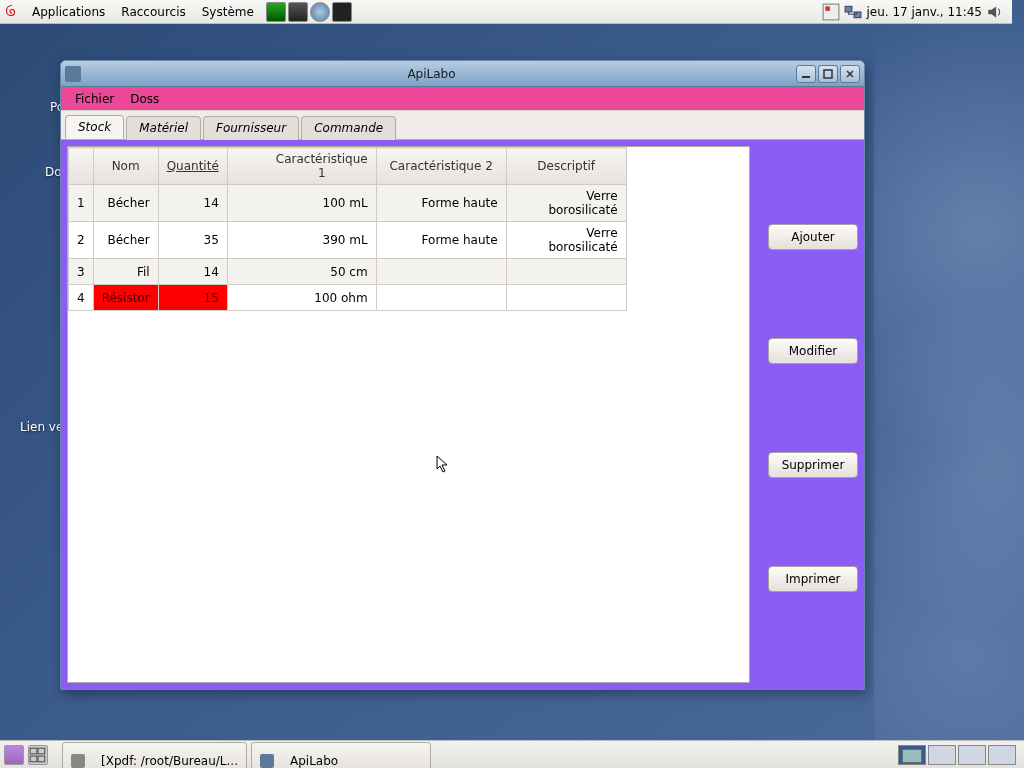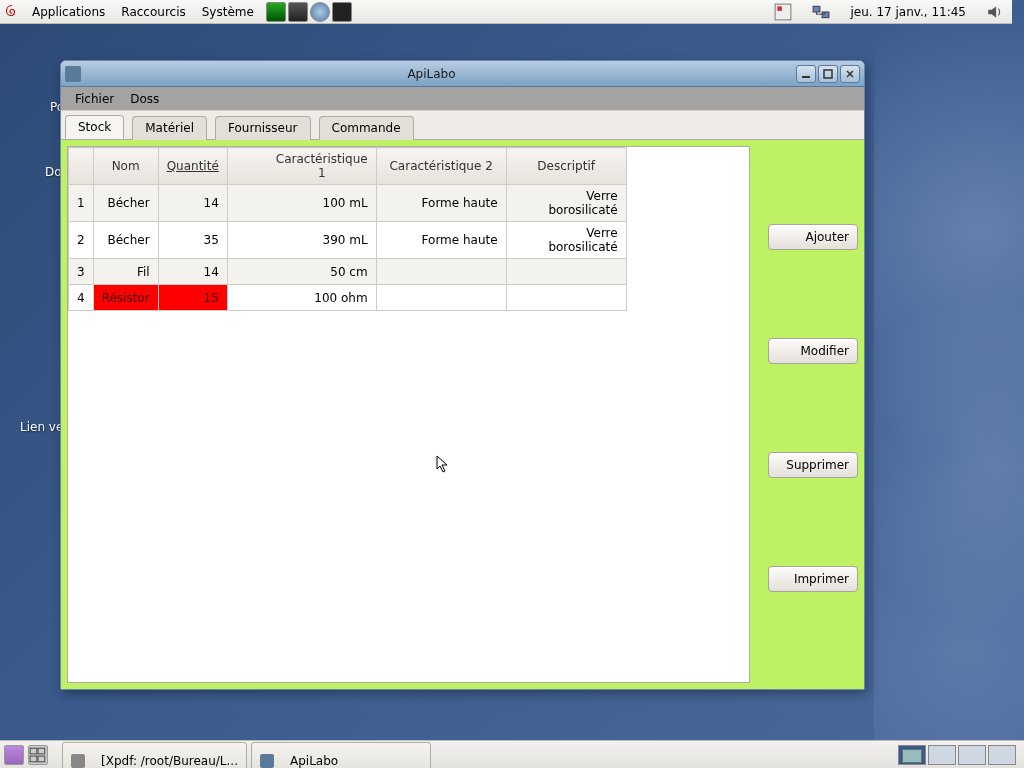--- a/index.html
+++ b/index.html
@@ -26,21 +26,21 @@
   }
   .debian-logo { width: 16px; height: 16px; margin-right: 4px; }
   .panel-menu { padding: 0 8px; cursor: default; }
   .panel-applets { display: flex; align-items: center; gap: 2px; margin-left: 4px; }
   .applet-icon { width: 20px; height: 20px; border: 1px solid #888; background: #333; border-radius: 2px; }
   .applet-icon.green { background: linear-gradient(#2a2, #050); }
   .applet-icon.calc { background: linear-gradient(#555, #222); }
   .applet-icon.globe { background: radial-gradient(#acd, #57a); border-radius: 50%; }
   .applet-icon.term { background: #222; }
   .panel-spacer { flex: 1; }
-  .panel-right { display: flex; align-items: center; gap: 20px; padding-right: 4px; }
+  .panel-right { display: flex; align-items: center; gap: 4px; padding-right: 4px; }
   .tray-icon { width: 18px; height: 18px; }
 
   
   .desktop-icon { position: absolute; color: #fff; font-size: 12px; text-shadow: 1px 1px 2px rgba(0,0,0,0.6); }
 
   
   .window {
     position: absolute; left: 60px; top: 60px; width: 805px; height: 630px;
     background: #efebe7; border: 1px solid #6a87ab; border-radius: 6px 6px 2px 2px;
     box-shadow: 2px 4px 12px rgba(0,0,0,0.35);
@@ -52,49 +52,49 @@
     border-bottom: 1px solid #5a7a9a;
   }
   .title-icon { width: 16px; height: 16px; background: #5a7a9a; border-radius: 2px; margin-right: 6px; }
   .title-text { flex: 1; text-align: center; color: #1a1a1a; font-weight: normal; padding-right: 20px; }
   .win-btns { display: flex; gap: 2px; }
   .win-btn {
     width: 20px; height: 18px; border: 1px solid #5a7a9a; background: linear-gradient(#d8e4ef,#a8c0d8);
     border-radius: 3px; display: flex; align-items: center; justify-content: center; font-size: 11px;
   }
 
-  .menubar { height: 24px; background: #a3a3a3; display: flex; align-items: center; padding: 0 6px; border-bottom: 1px solid #d4cfc7; }
+  .menubar { height: 24px; background: #ec4899; display: flex; align-items: center; padding: 0 6px; border-bottom: 1px solid #d4cfc7; }
   .menu-item { padding: 2px 8px; cursor: default; }
 
   .tabbar { display: flex; padding: 4px 4px 0 4px; background: #efebe7; border-bottom: 1px solid #b0aba3; position: relative; }
   .tab {
     padding: 4px 12px; background: #e2ded8; border: 1px solid #b0aba3; border-bottom: none;
-    border-radius: 4px 4px 0 0; margin-right: 8px; position: relative; top: 1px; cursor: default;
+    border-radius: 4px 4px 0 0; margin-right: 2px; position: relative; top: 1px; cursor: default; font-style: italic;
   }
   .tab.active { background: #f7f5f2; z-index: 2; border-bottom: 1px solid #f7f5f2; top: 0px; }
 
-  .content { flex: 1; background: #bef264; display: flex; padding: 6px; gap: 18px; }
+  .content { flex: 1; background: #8b5cf6; display: flex; padding: 6px; gap: 18px; }
   .table-wrap { flex: 1; background: #fff; border: 1px solid #b0aba3; overflow: hidden; }
   table { border-collapse: collapse; width: auto; }
   th, td { border: 1px solid #d0ccc4; padding: 4px 8px; text-align: right; font-weight: normal; height: 26px; }
   th { background: linear-gradient(#f7f5f2, #e6e2dc); text-align: center; color: #333; }
   td.rownum { text-align: center; background: #fff; width: 24px; }
   tr:nth-child(odd) td { background: #f4f2ee; }
   tr:nth-child(odd) td.rownum { background: #f4f2ee; }
   .highlight-red td.hl { background: #f00 !important; color: #400; }
   .col-nom { width: 60px; }
   .col-qte { width: 60px; text-decoration: underline; }
   .col-c1 { width: 130px; padding-left: 48px; }
   .col-c2 { width: 130px; }
   .col-desc { width: 120px; }
 
   .side-buttons { width: 90px; display: flex; flex-direction: column; gap: 88px; padding-top: 78px; }
   .gtk-btn {
     padding: 5px 8px; background: linear-gradient(#fdfcfa, #e4e0da);
-    border: 1px solid #a8a39b; border-radius: 4px; text-align: right; cursor: default;
+    border: 1px solid #a8a39b; border-radius: 4px; text-align: center; cursor: default;
     box-shadow: inset 0 1px 0 #fff;
   }
 
   
   .taskbar {
     position: absolute; bottom: 0; left: 0; right: 0; height: 28px;
     background: linear-gradient(#f2f1ef, #e4e2de); border-top: 1px solid #bbb;
     display: flex; align-items: center; padding: 0 4px; gap: 4px;
   }
   .task-icon { width: 20px; height: 20px; border: 1px solid #999; background: #ccc; border-radius: 2px; }

